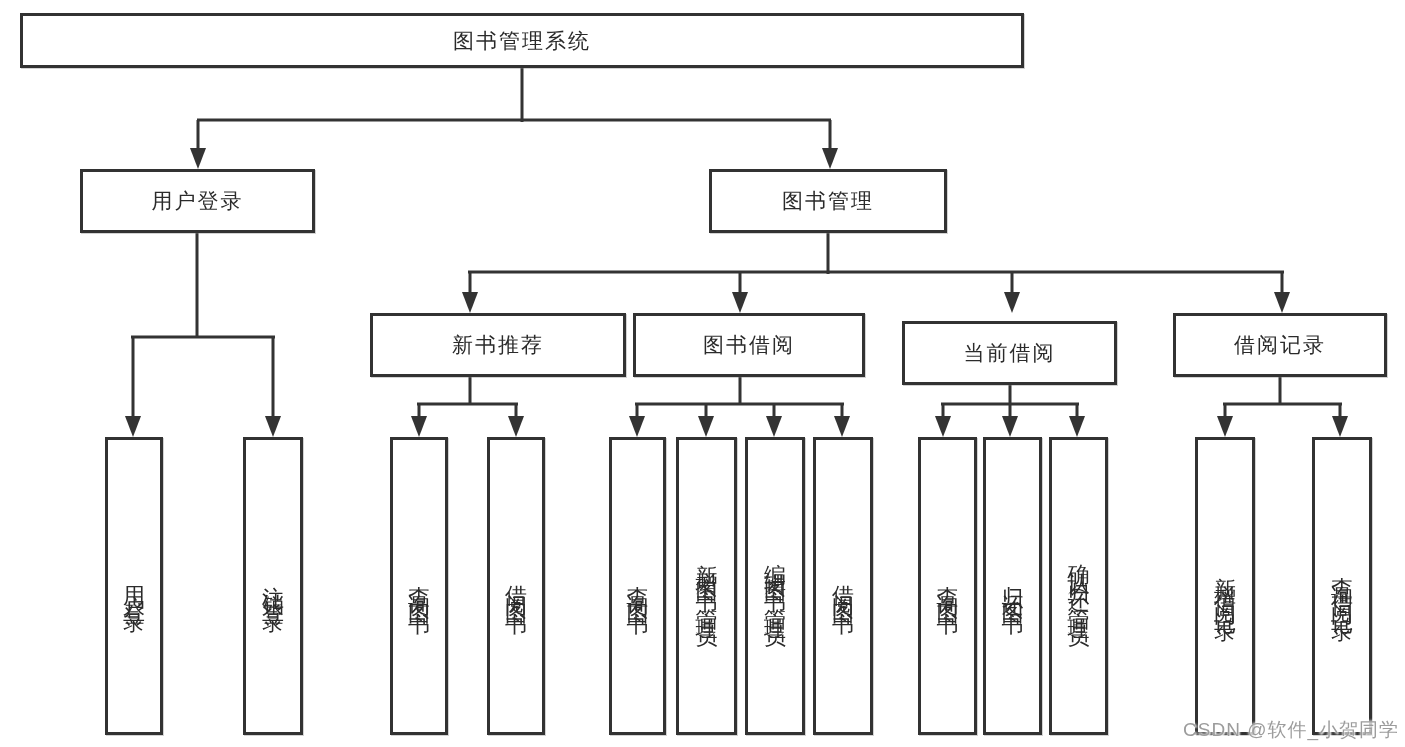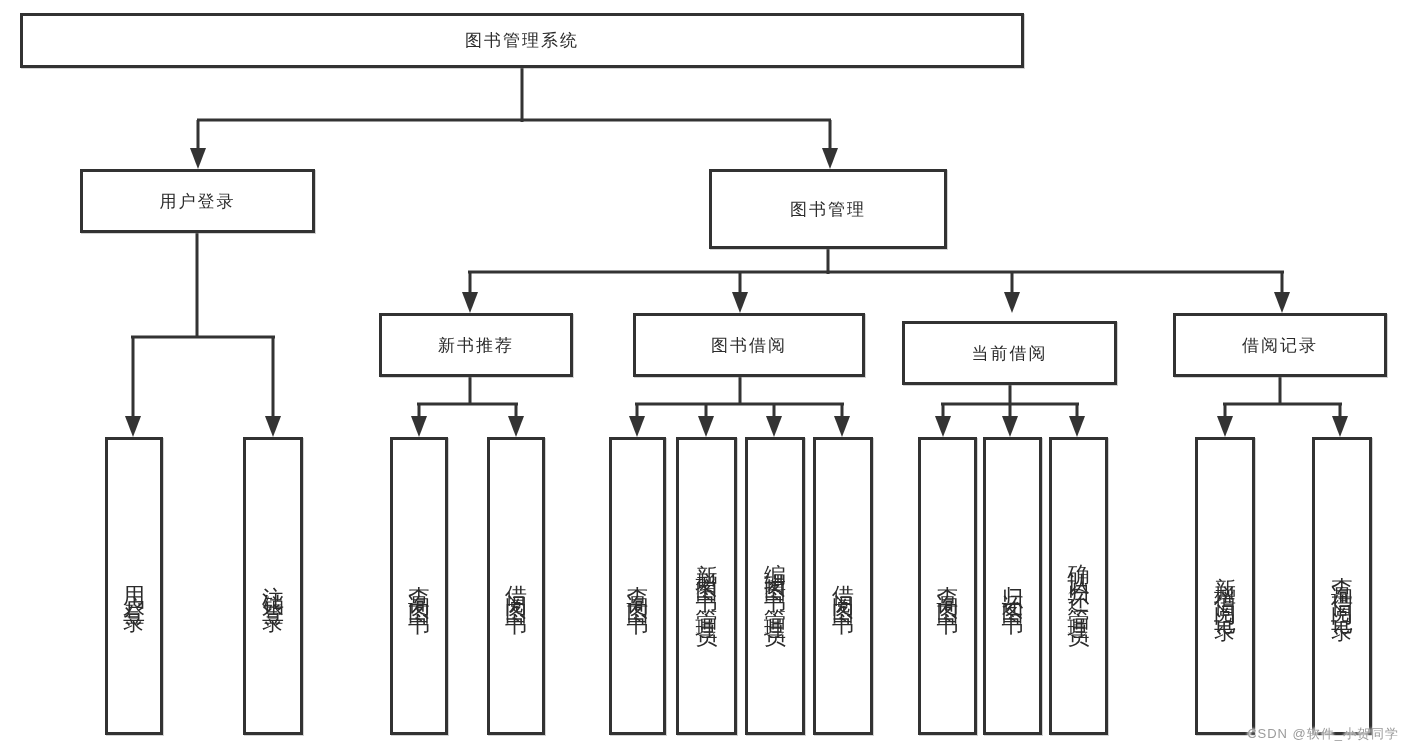--- a/index.html
+++ b/index.html
@@ -8,31 +8,31 @@
     font-family:"Liberation Sans",sans-serif;overflow:hidden;
   }
   .connectors{position:absolute;left:0;top:0;width:1405px;height:747px;z-index:1;}
   .connectors .line{stroke:var(--line,#333);stroke-width:3;fill:none;}
   .connectors .arrow{fill:var(--line,#333);stroke:none;}
   .box{
     position:absolute;box-sizing:border-box;z-index:2;
     background:var(--box_fill,#fff);border:3px solid var(--box_border,#2f2f2f);
     color:var(--text,#2b2b2b);
     display:flex;align-items:center;justify-content:center;
-    font-size:17px;letter-spacing:2px;white-space:nowrap;
+    font-size:21px;letter-spacing:2px;white-space:nowrap;
   }
   .box.h{box-shadow:1px 1px 0 rgba(130,130,130,.35);}
   .box.v{
     writing-mode:vertical-rl;text-orientation:mixed;
     font-size:22px;letter-spacing:9px;white-space:normal;
     box-shadow:1px 1px 0 rgba(130,130,130,.35);
   }
   .watermark{
     position:absolute;right:6px;bottom:4px;z-index:5;
-    font-size:13px;letter-spacing:1px;color:var(--watermark,#9c9c9c);
+    font-size:19px;letter-spacing:1px;color:var(--watermark,#9c9c9c);
     text-shadow:0 0 3px #fff,0 0 3px #fff,1px 1px 2px #fff;
   }
 </style>
 </head>
 <body>
 
 <div class="stage">
 
   <svg class="connectors" viewBox="0 0 1405 747" xmlns="http://www.w3.org/2000/svg">
     <path class="line" d="
@@ -76,23 +76,23 @@
       <polygon class="arrow" points="1002,416 1018,416 1010,437"></polygon>
       <polygon class="arrow" points="1069,416 1085,416 1077,437"></polygon>
       <polygon class="arrow" points="1217,416 1233,416 1225,437"></polygon>
       <polygon class="arrow" points="1332,416 1348,416 1340,437"></polygon>
     </g>
   </svg>
 
   <div class="box h" style="left:20px;top:13px;width:1004px;height:55px">图书管理系统</div>
 
   <div class="box h" style="left:80px;top:169px;width:235px;height:64px">用户登录</div>
-  <div class="box h" style="left:709px;top:169px;width:238px;height:80px">图书管理</div>
+  <div class="box h" style="left:709px;top:169px;width:238px;height:64px">图书管理</div>
 
-  <div class="box h" style="left:379px;top:313px;width:194px;height:64px">新书推荐</div>
+  <div class="box h" style="left:370px;top:313px;width:256px;height:64px">新书推荐</div>
   <div class="box h" style="left:633px;top:313px;width:232px;height:64px">图书借阅</div>
   <div class="box h" style="left:902px;top:321px;width:215px;height:64px">当前借阅</div>
   <div class="box h" style="left:1173px;top:313px;width:214px;height:64px">借阅记录</div>
 
   <div class="box v" style="left:105px;top:437px;width:58px;height:298px">用户登录</div>
   <div class="box v" style="left:243px;top:437px;width:60px;height:298px">注销登录</div>
 
   <div class="box v" style="left:390px;top:437px;width:58px;height:298px">查询图书</div>
   <div class="box v" style="left:487px;top:437px;width:58px;height:298px">借阅图书</div>
 

